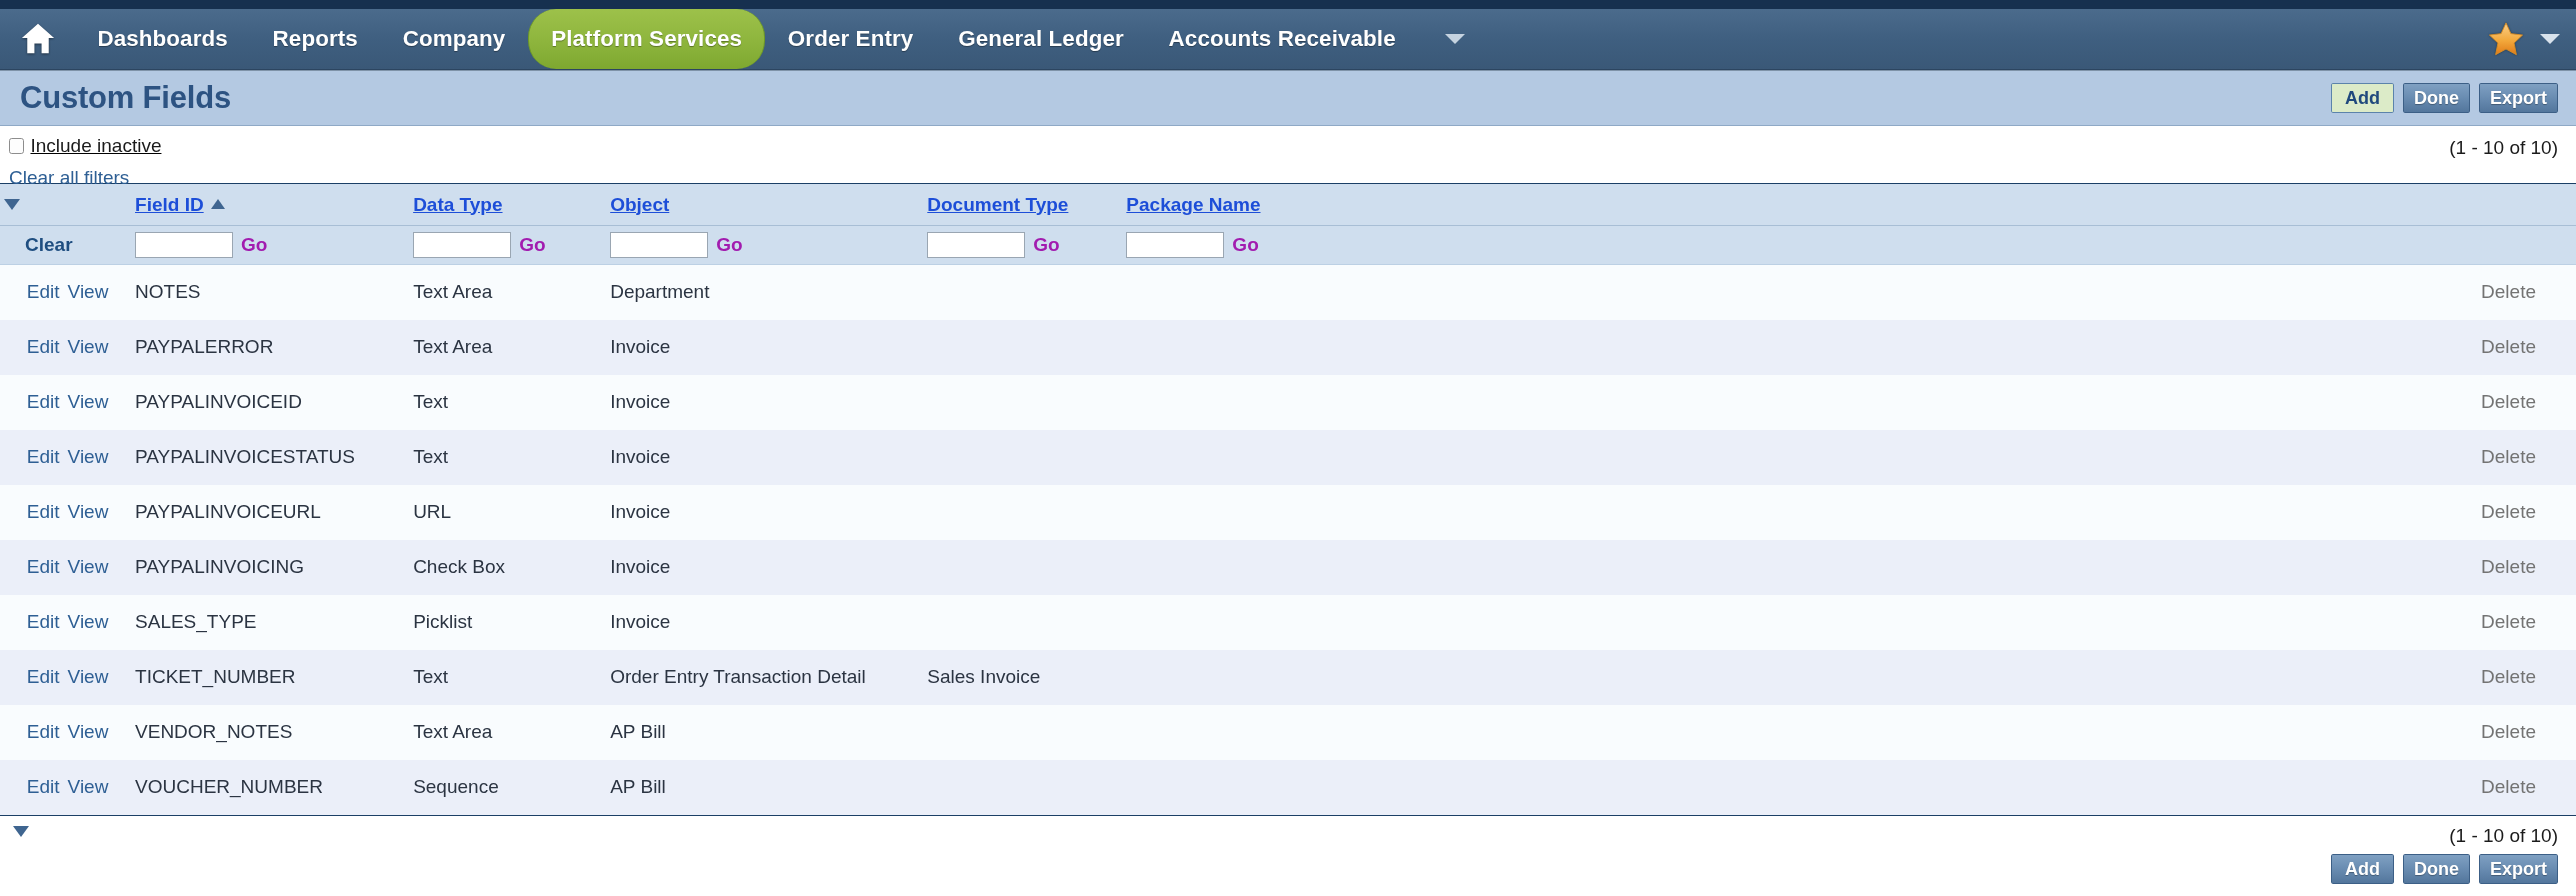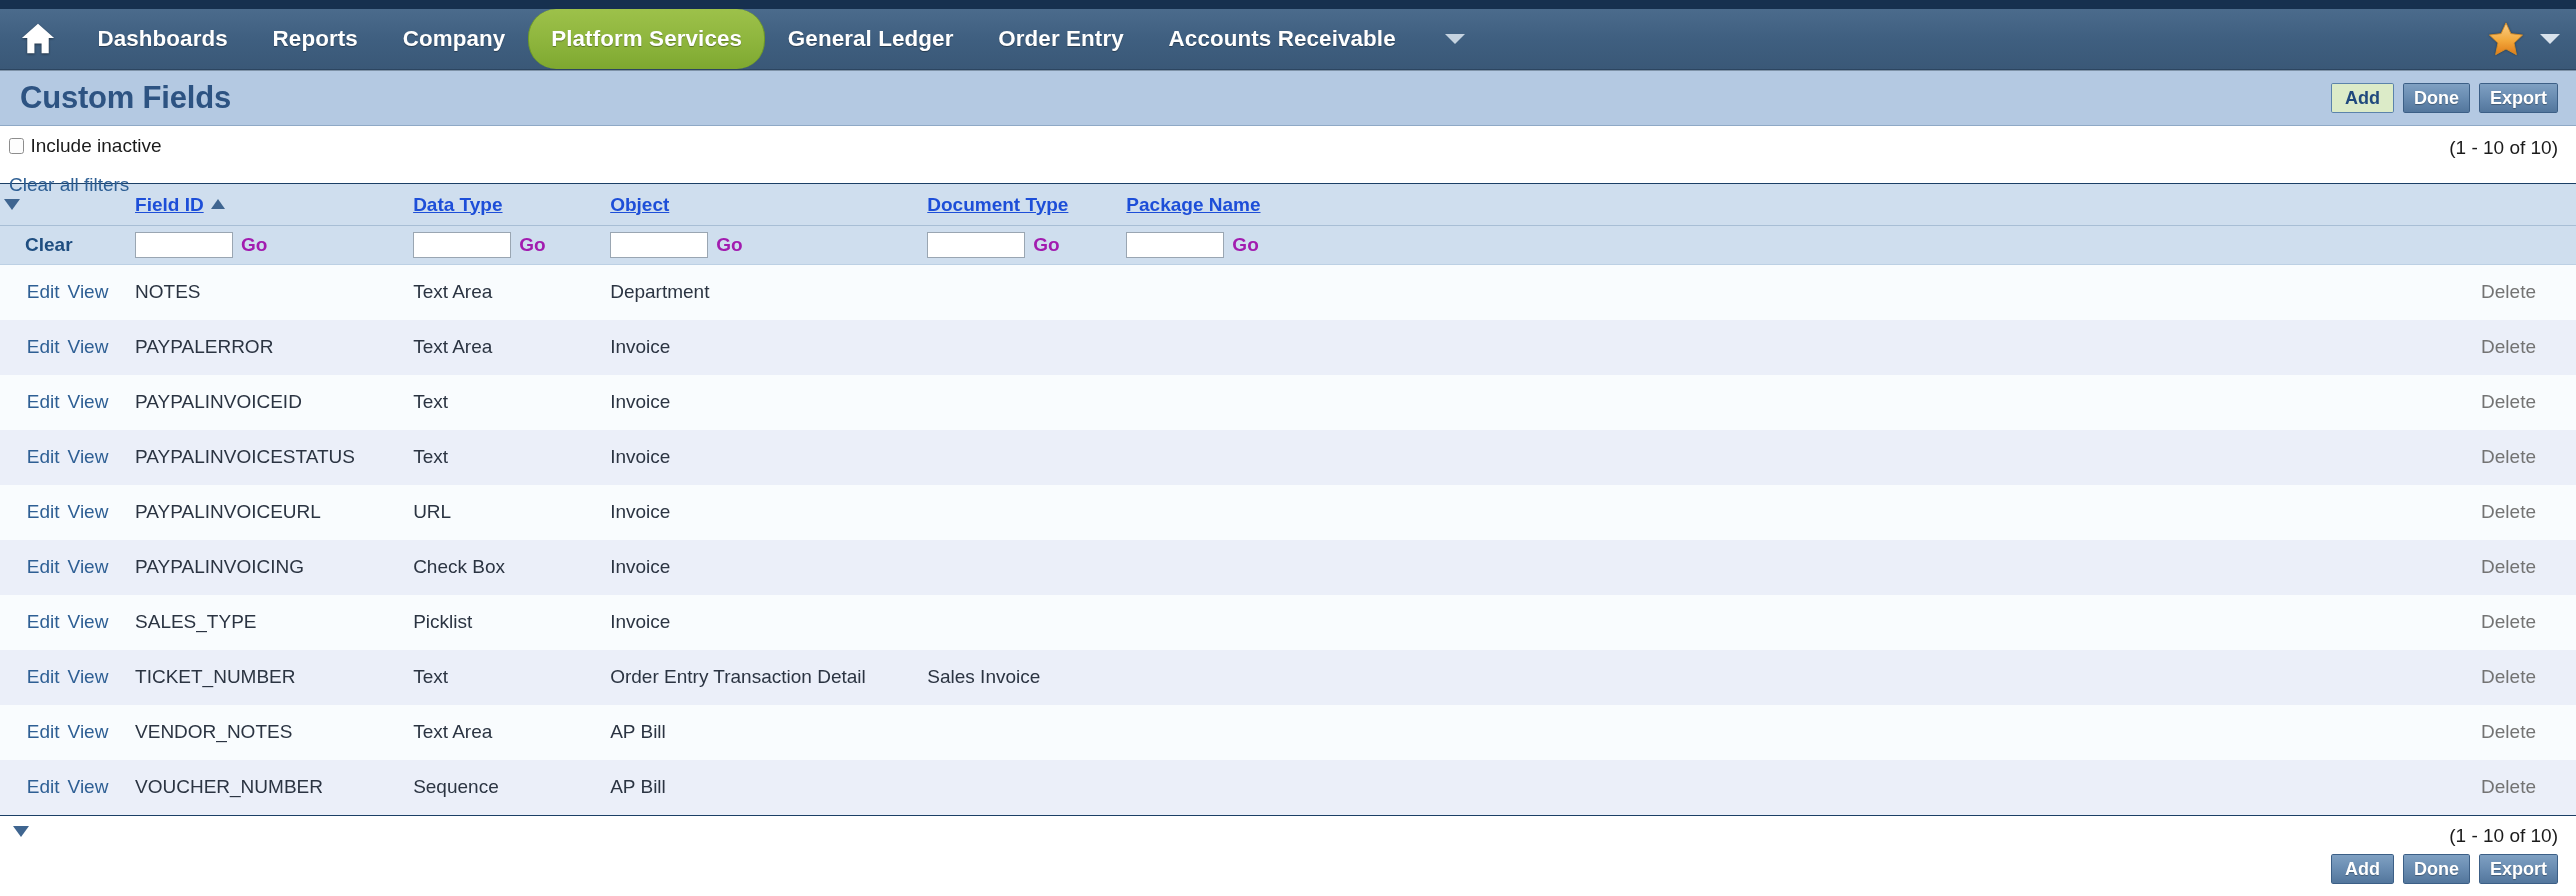--- a/index.html
+++ b/index.html
@@ -131,41 +131,42 @@
     color: #20497d;
     border: 0.9px solid #5b83ab;
     text-shadow: none;
   }
 
   
   .filter-bar {
     padding: 9px 18px 0 9px;
     position: relative;
     height: 57px;
+    text-decoration: underline;
   }
   .inactive-row {
     display: flex;
     align-items: center;
     gap: 6.3px;
   }
   .chk {
     width: 15.2px;
     height: 15.2px;
     border: 0.9px solid #8d8d8d;
     border-radius: 2.7px;
     background: #fdfdfd;
     display: inline-block;
     cursor: pointer;
   }
   .inactive-label {
     font-size: 19px;
     color: #1b1b1b;
   }
   .clear-filters {
-    margin-top: 17px;
+    margin-top: 10px;
     color: #2e5f94;
     font-size: 19px;
     cursor: pointer;
     display: inline-block;
   }
   .count-top {
     position: absolute;
     right: 18px;
     top: 10.8px;
     font-size: 19px;
@@ -331,22 +332,22 @@
       <svg width="36" height="34" viewBox="0 0 40 38">
         <path d="M20 2 L38 18 L32 18 L32 35 L24 35 L24 24 L16 24 L16 35 L8 35 L8 18 L2 18 Z" fill="#ffffff"></path>
       </svg>
     </span>
   </div>
   <div class="nav-items">
     <div class="nav-item">Dashboards</div>
     <div class="nav-item">Reports</div>
     <div class="nav-item">Company</div>
     <div class="nav-item active">Platform Services</div>
+    <div class="nav-item">Order Entry</div>
     <div class="nav-item">General Ledger</div>
-    <div class="nav-item">Order Entry</div>
     <div class="nav-item">Accounts Receivable</div>
     <div class="nav-caret">
       <span class="caret-down"></span>
     </div>
   </div>
   <div class="nav-right">
     <span>
       <svg class="star-icon" width="36" height="34" viewBox="0 0 40 38">
         <defs>
           <linearGradient id="starGrad" x1="0" y1="0" x2="0" y2="1">

